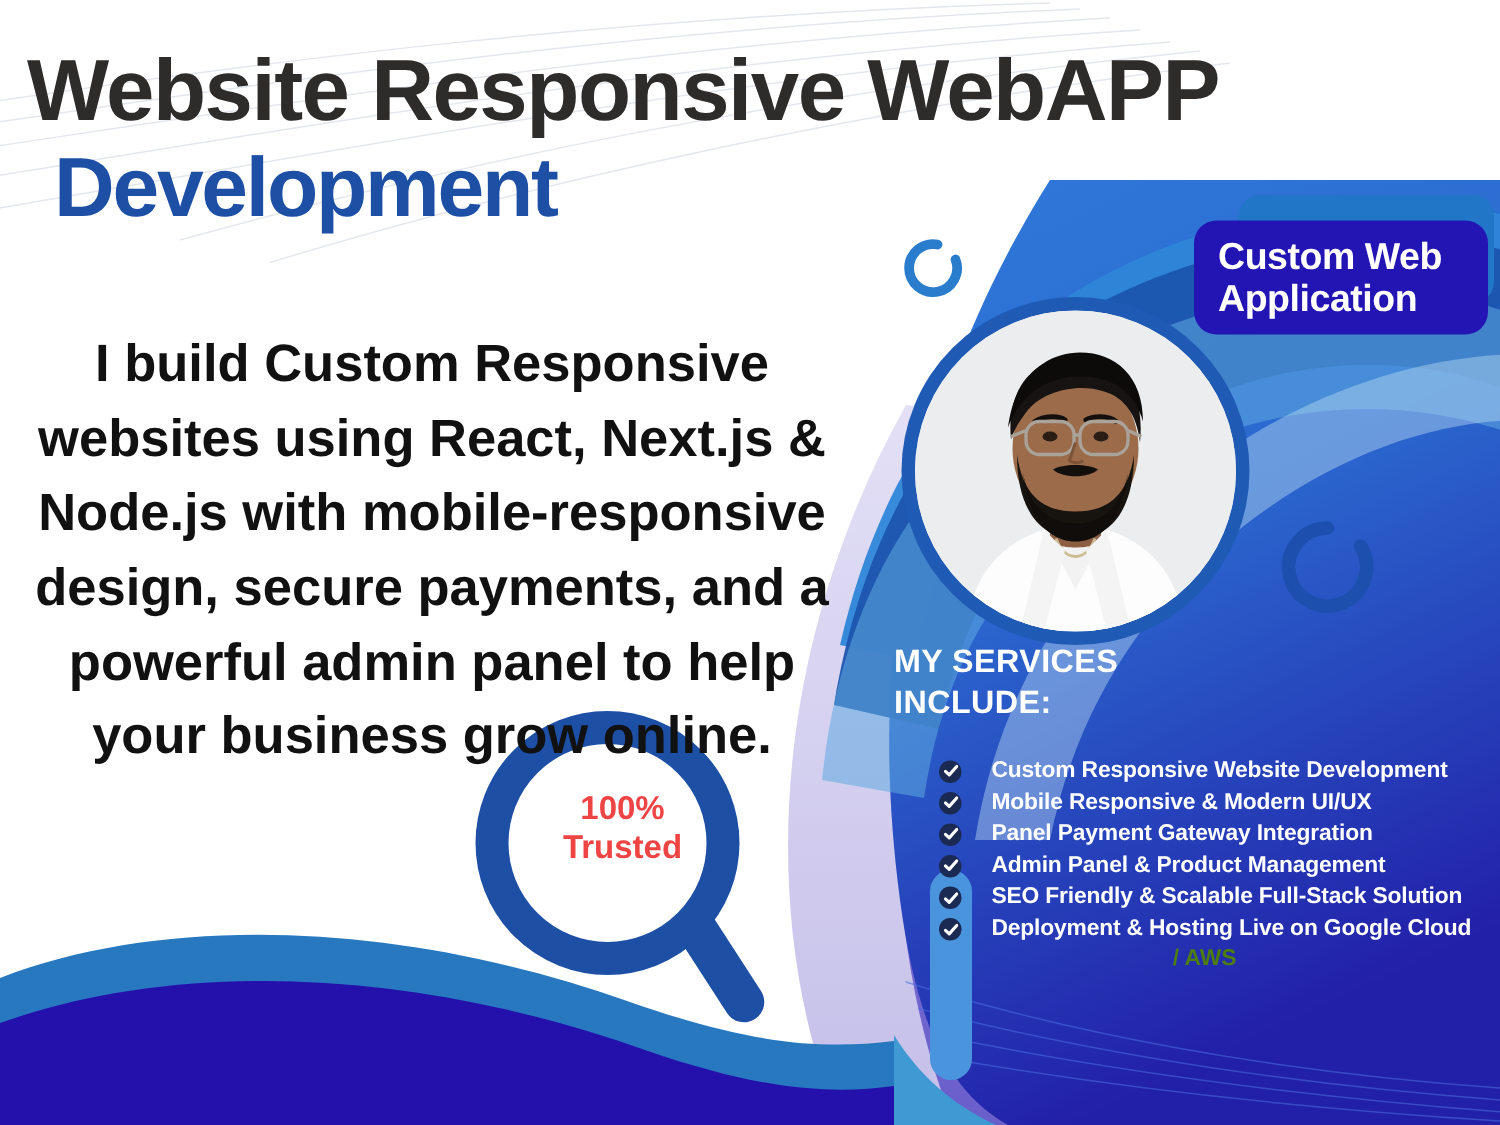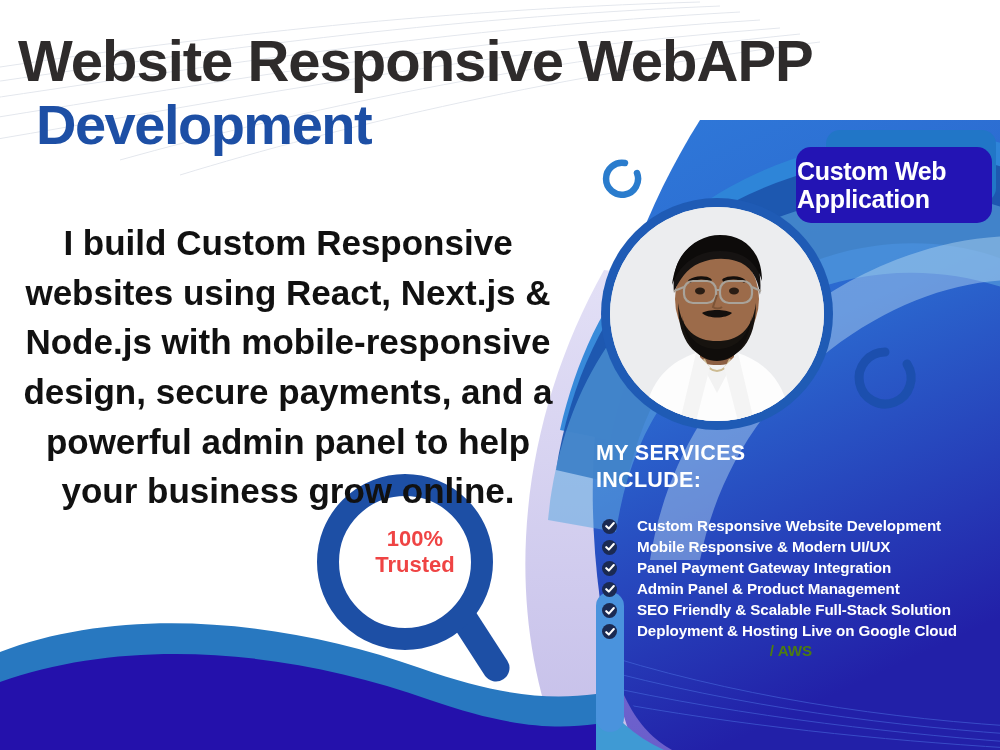--- a/index.html
+++ b/index.html
@@ -38,21 +38,21 @@
 
   
   .badge-shadow {
     position:absolute; left:826px; top:130px; width:170px; height:72px;
     background:#2176c7; border-radius:14px; z-index:11;
   }
   .badge {
     position:absolute; left:796px; top:147px; width:196px; height:76px;
     background:#2314b4; border-radius:15px; z-index:12;
     display:flex; flex-direction:column; justify-content:center;
-    padding-left:1px;
+    padding-left:16px;
   }
   .badge-line {
     color:#ffffff; font-size:25px; font-weight:bold; line-height:1.12;
     letter-spacing:-0.3px; white-space:nowrap;
   }
 
   
   .portrait-ring {
     position:absolute; left:601px; top:198px; width:232px; height:232px;
     border-radius:50%; background:#1f5bb5; z-index:9;
@@ -65,30 +65,30 @@
 
   
   .trusted { position:absolute; left:300px; top:468px; width:250px; height:225px; z-index:8; }
   .trusted-label {
     position:absolute; left:52px; top:58px; width:126px;
     text-align:center; font-size:22px; font-weight:bold;
     color:#ef4444; line-height:1.18; z-index:2;
   }
 
   
-  .services { position:absolute; left:596px; top:440px; width:390px; z-index:10; }
+  .services { position:absolute; left:596px; top:428px; width:390px; z-index:10; }
   .services-title {
     color:#ffffff; font-size:21.5px; font-weight:bold;
     letter-spacing:0.3px; line-height:1.25; text-transform:uppercase;
   }
   .check-col {
     position:absolute; left:0px; top:76px; width:28px; height:140px;
     background:#4a93dd; border-radius:14px; z-index:-1;
   }
-  .service-list { margin-top:22px; position:relative; }
+  .service-list { margin-top:22px; position:relative;margin-left:24px; }
   .service-item { display:flex; align-items:flex-start; margin-bottom:1px; }
   .check {
     flex:0 0 auto; width:15px; height:15px; border-radius:50%;
     background:#1b2a52; margin:3px 20px 0 6px; position:relative;
   }
   .check svg { position:absolute; left:2.5px; top:2.5px; width:10px; height:10px; }
   .service-text {
     color:#ffffff; font-size:15.2px; font-weight:bold;
     line-height:1.32; letter-spacing:-0.1px;
   }

